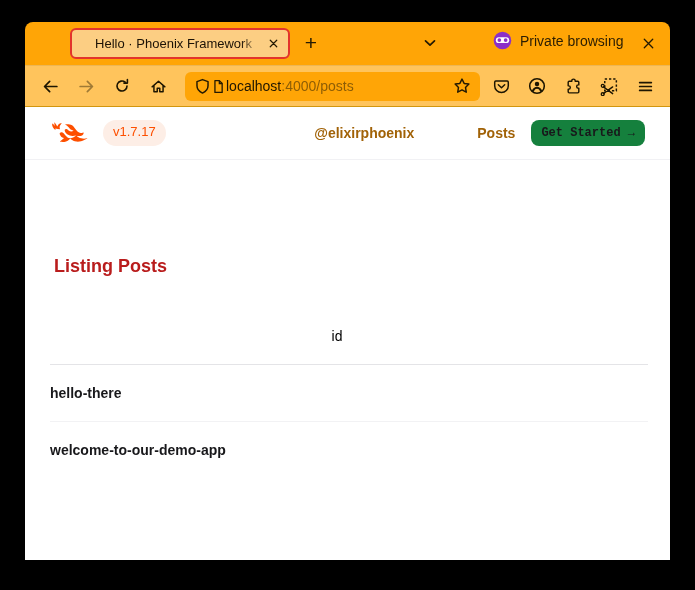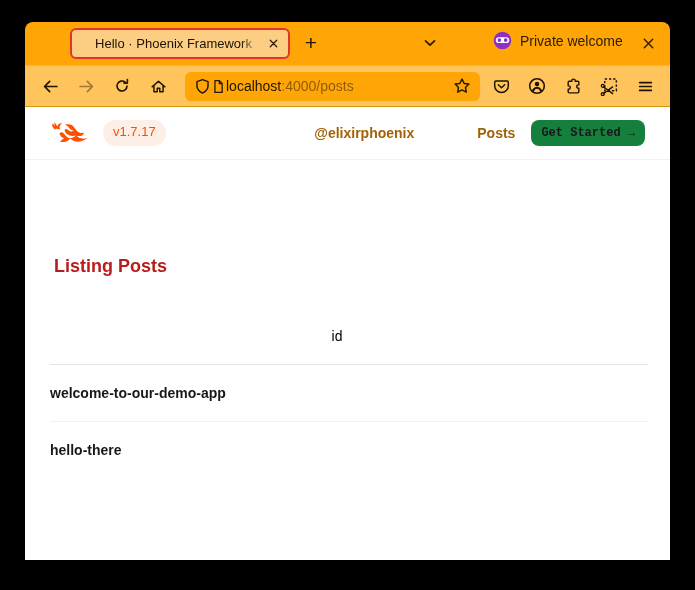--- a/index.html
+++ b/index.html
@@ -92,21 +92,21 @@
       </div>
       <div class="private-badge">
         <span style="display:flex;">
           <svg width="19" height="19" viewBox="0 0 18 18">
             <circle cx="9" cy="9" r="8.3" fill="#8b2fc9"></circle>
             <rect x="2.7" y="5.9" width="12.6" height="5.5" rx="2.75" fill="#ffffff"></rect>
             <circle cx="6" cy="8.6" r="1.75" fill="#8b2fc9"></circle>
             <circle cx="12" cy="8.6" r="1.75" fill="#8b2fc9"></circle>
           </svg>
         </span>
-        <span class="private-label">Private welcome</span>
+        <span class="private-label">Private browsing</span>
       </div>
       <div class="icon-btn window-close chrome-ico">
         <svg width="15" height="15" viewBox="0 0 16 16">
             <path d="M3.5 3.5l9 9M12.5 3.5l-9 9" stroke="currentColor" stroke-width="1.4" stroke-linecap="round" fill="none"></path>
           </svg>
       </div>
     </div>
 
     <div class="nav-bar">
       <div class="nav-left">
@@ -210,26 +210,26 @@
 
         <table class="posts">
           <thead>
             <tr>
               <th>id</th>
             </tr>
           </thead>
           <tbody>
             <tr>
               <td>
-                  <div class="cell">welcome-to-our-demo-app</div>
+                  <div class="cell">hello-there</div>
                 </td>
             </tr>
             <tr>
               <td>
-                  <div class="cell">hello-there</div>
+                  <div class="cell">welcome-to-our-demo-app</div>
                 </td>
             </tr>
           </tbody>
         </table>
       </div>
     </div>
 
   </div>
 </div>
 

